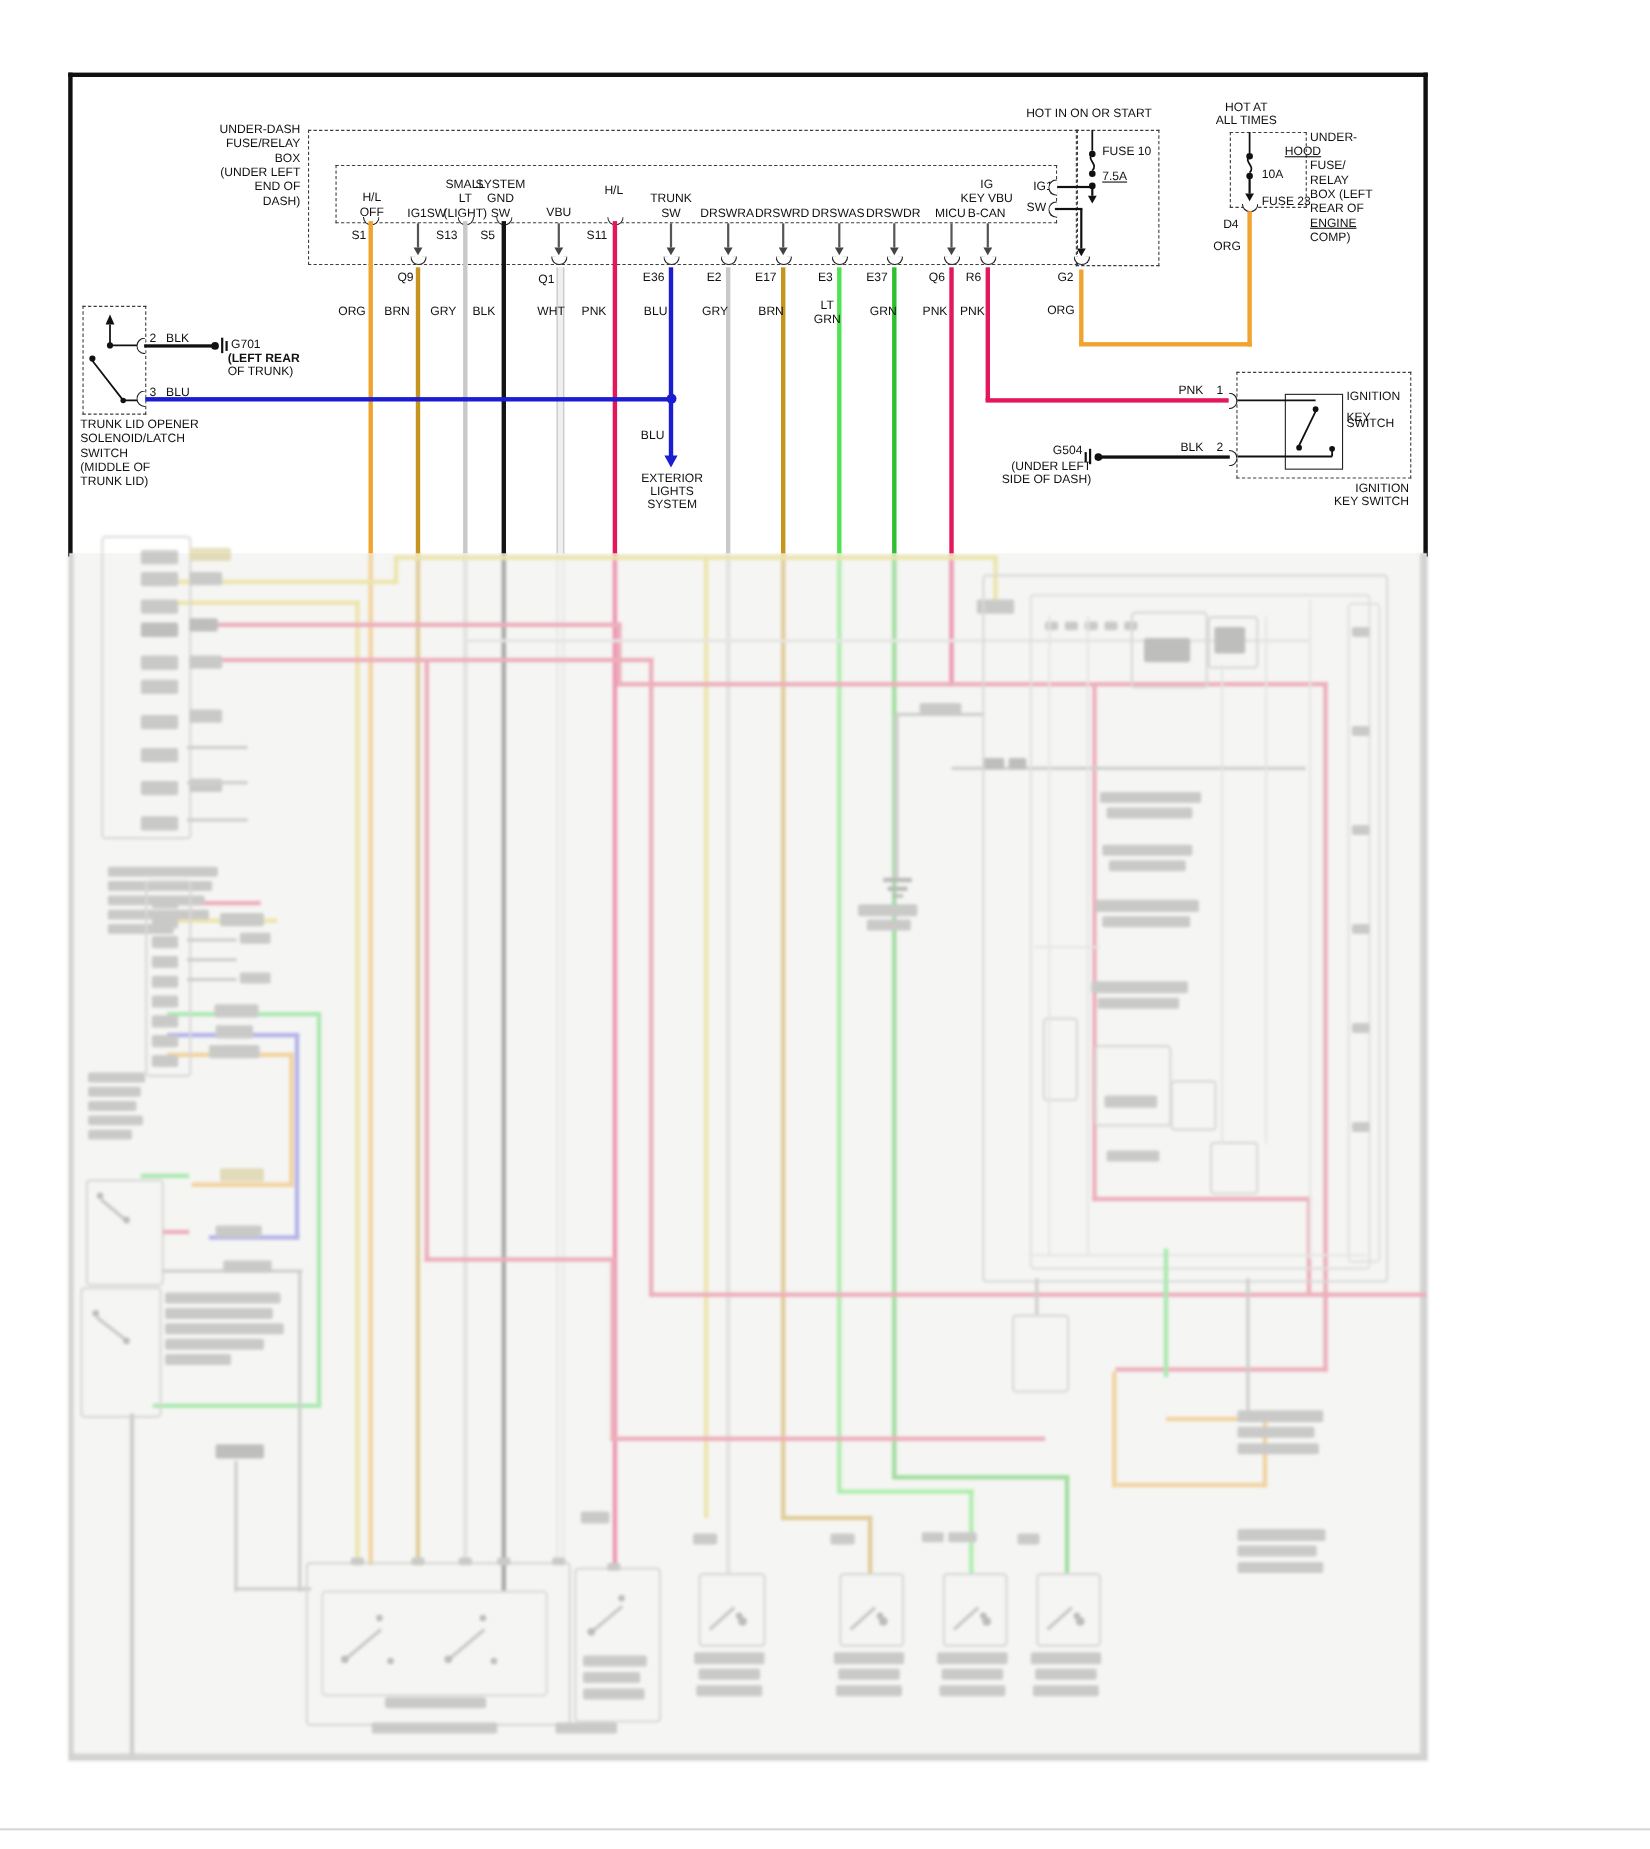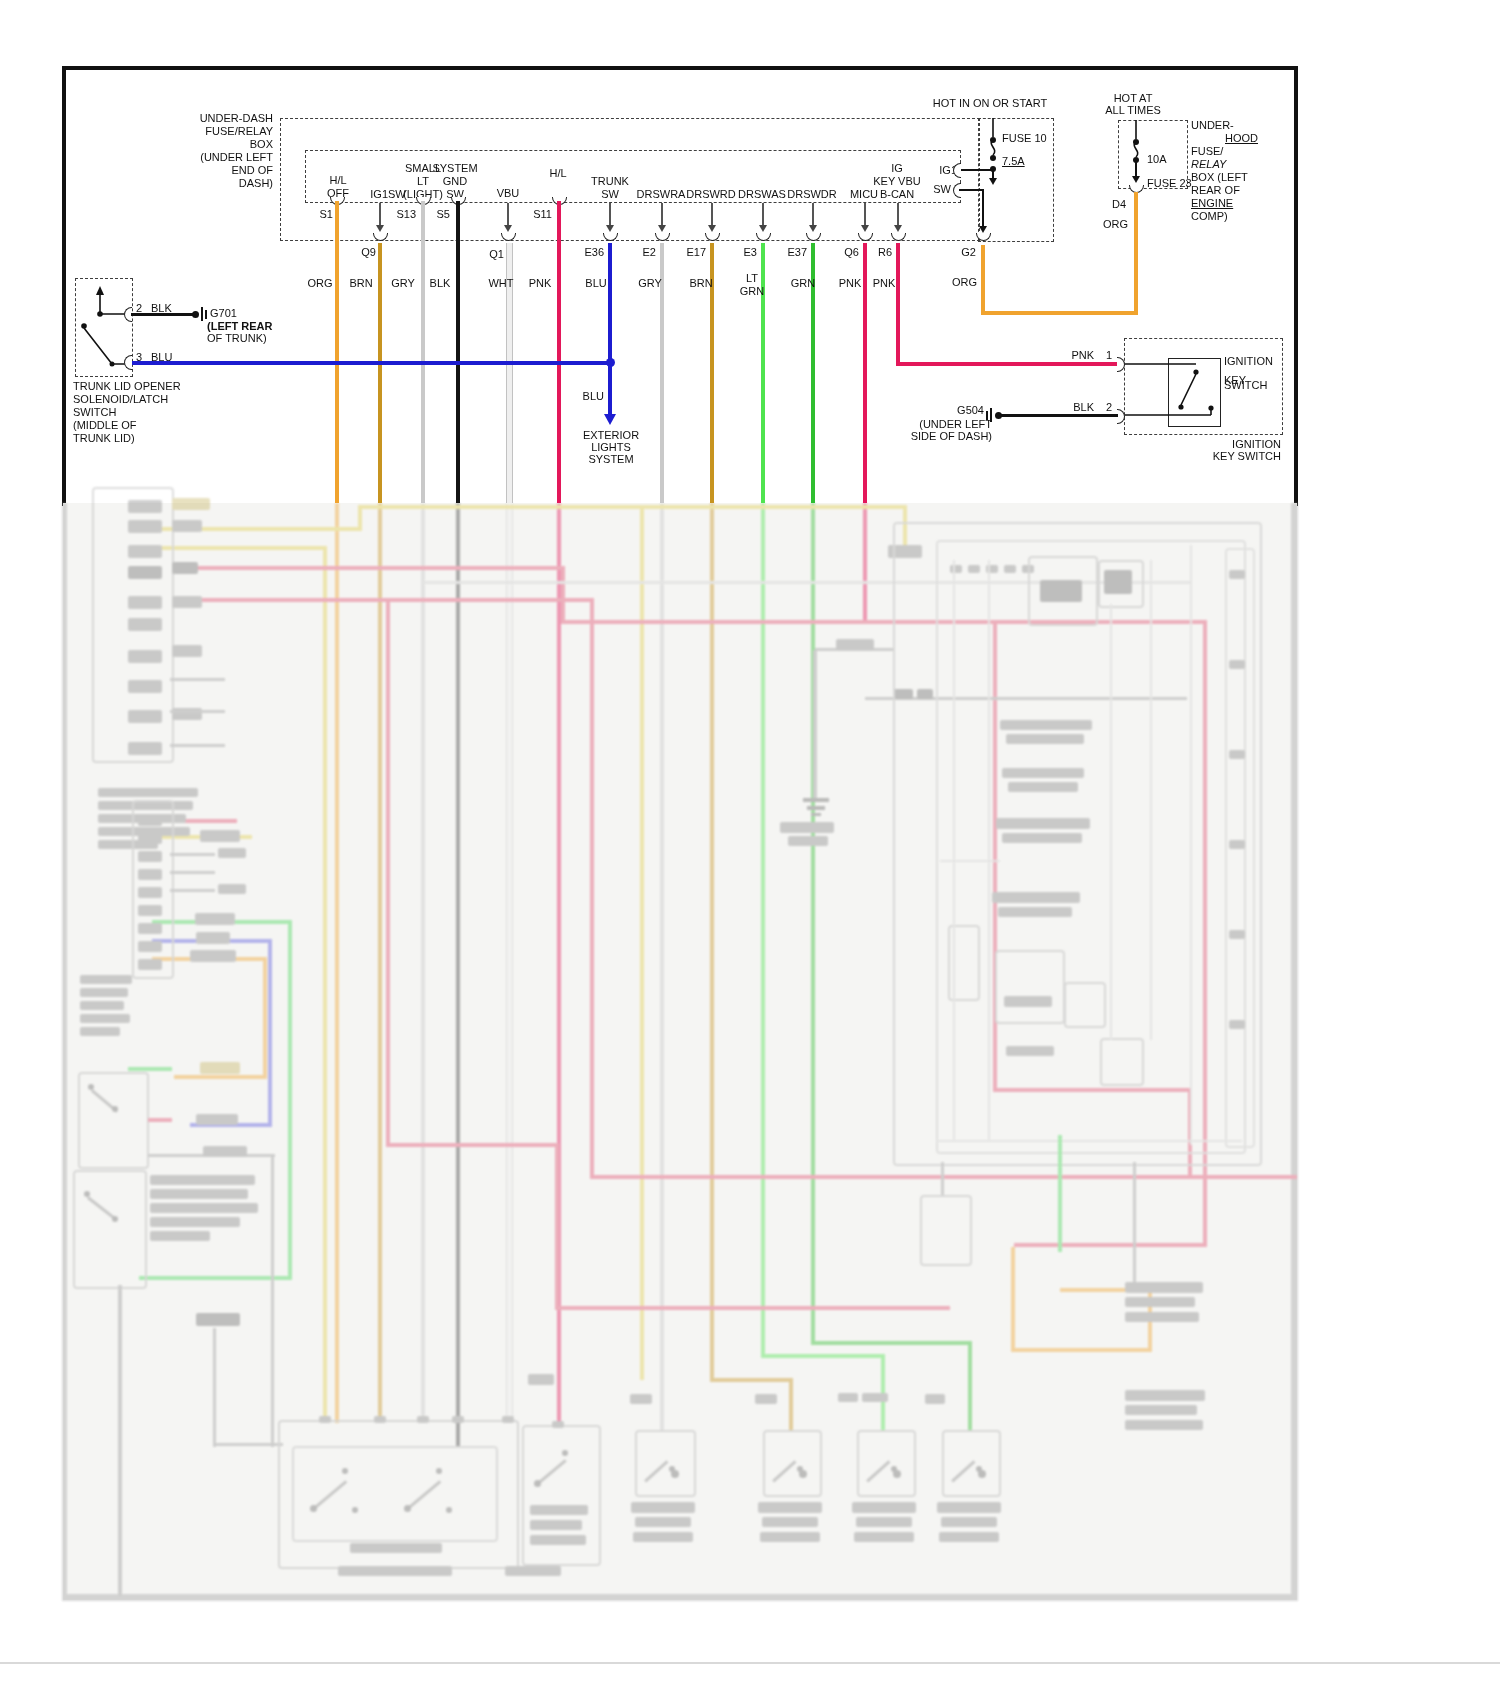--- a/index.html
+++ b/index.html
@@ -391,23 +391,23 @@
     <span class="t tr" style="left:173px;top:112px;width:100px;">UNDER-DASH</span>
     <span class="t tr" style="left:173px;top:125px;width:100px;">FUSE/RELAY</span>
     <span class="t tr" style="left:173px;top:138px;width:100px;">BOX</span>
     <span class="t tr" style="left:173px;top:151px;width:100px;">(UNDER LEFT</span>
     <span class="t tr" style="left:173px;top:164px;width:100px;">END OF</span>
     <span class="t tr" style="left:173px;top:177px;width:100px;">DASH)</span>
   </div>
 
   <div>
     <span class="t" style="left:1191px;top:119px;">UNDER-</span>
-    <span class="t" style="left:1225px;top:132px;text-decoration:underline;">HOOD</span>
+    <span class="t" style="left:1168px;top:132px;text-decoration:underline;">HOOD</span>
     <span class="t" style="left:1191px;top:145px;">FUSE/</span>
-    <span class="t" style="left:1191px;top:158px;font-style:italic;">RELAY</span>
+    <span class="t" style="left:1191px;top:158px;">RELAY</span>
     <span class="t" style="left:1191px;top:171px;">BOX (LEFT</span>
     <span class="t" style="left:1191px;top:184px;">REAR OF</span>
     <span class="t" style="left:1191px;top:197px;text-decoration:underline;">ENGINE</span>
     <span class="t" style="left:1191px;top:210px;">COMP)</span>
   </div>
 
   <div>
     <svg class="abs" style="left:986px;top:118px;" width="14" height="52" viewBox="0 0 14 52">
       <path d="M7 0 V19 M7 22 C 1 27, 13 31, 7 37" stroke="#111" fill="none" stroke-width="1.6"></path>
       <circle cx="7" cy="22" r="3" fill="#111"></circle>

